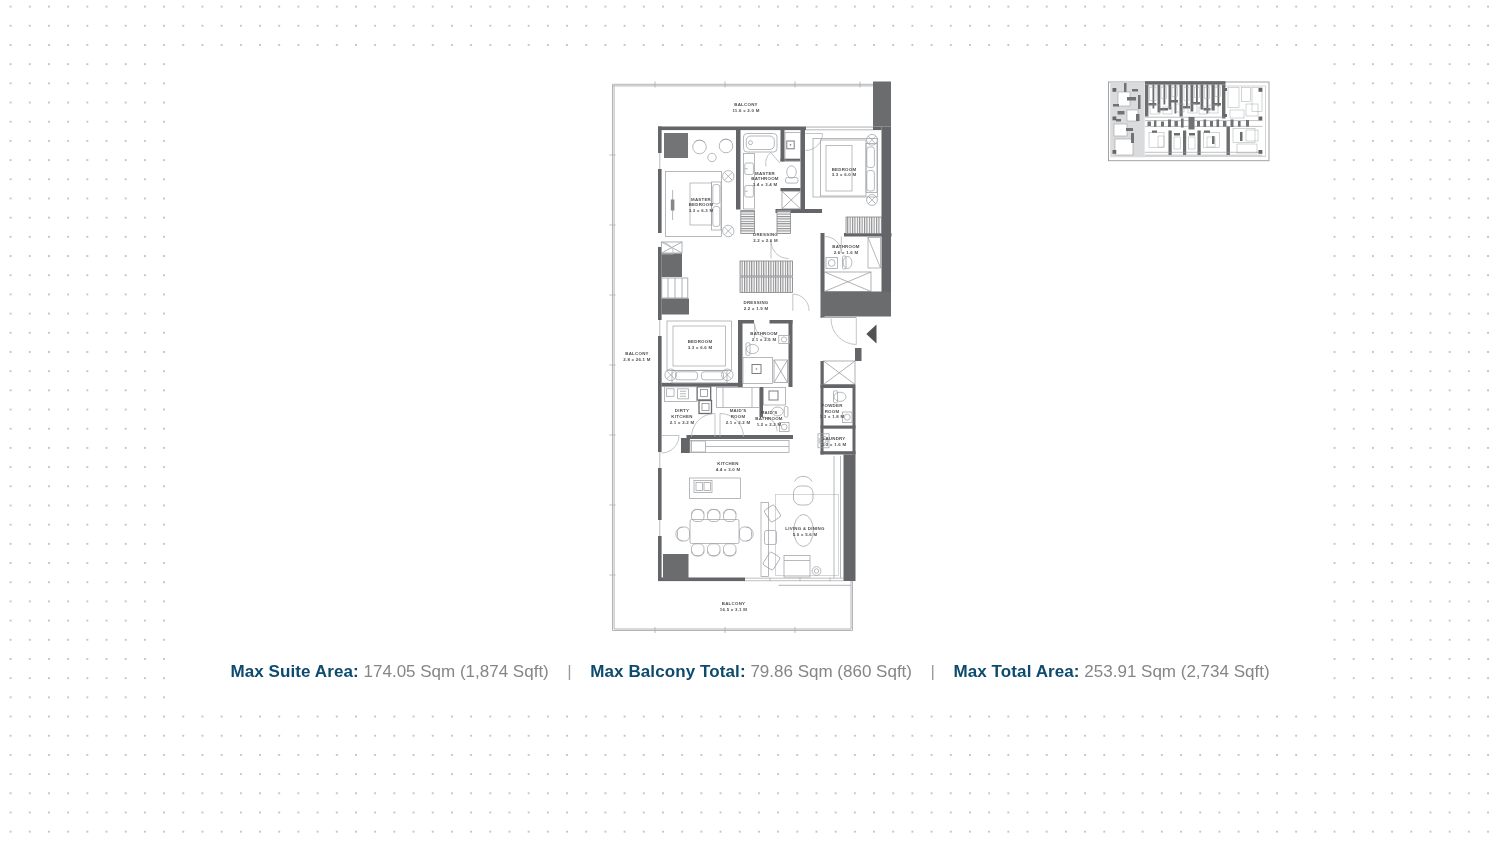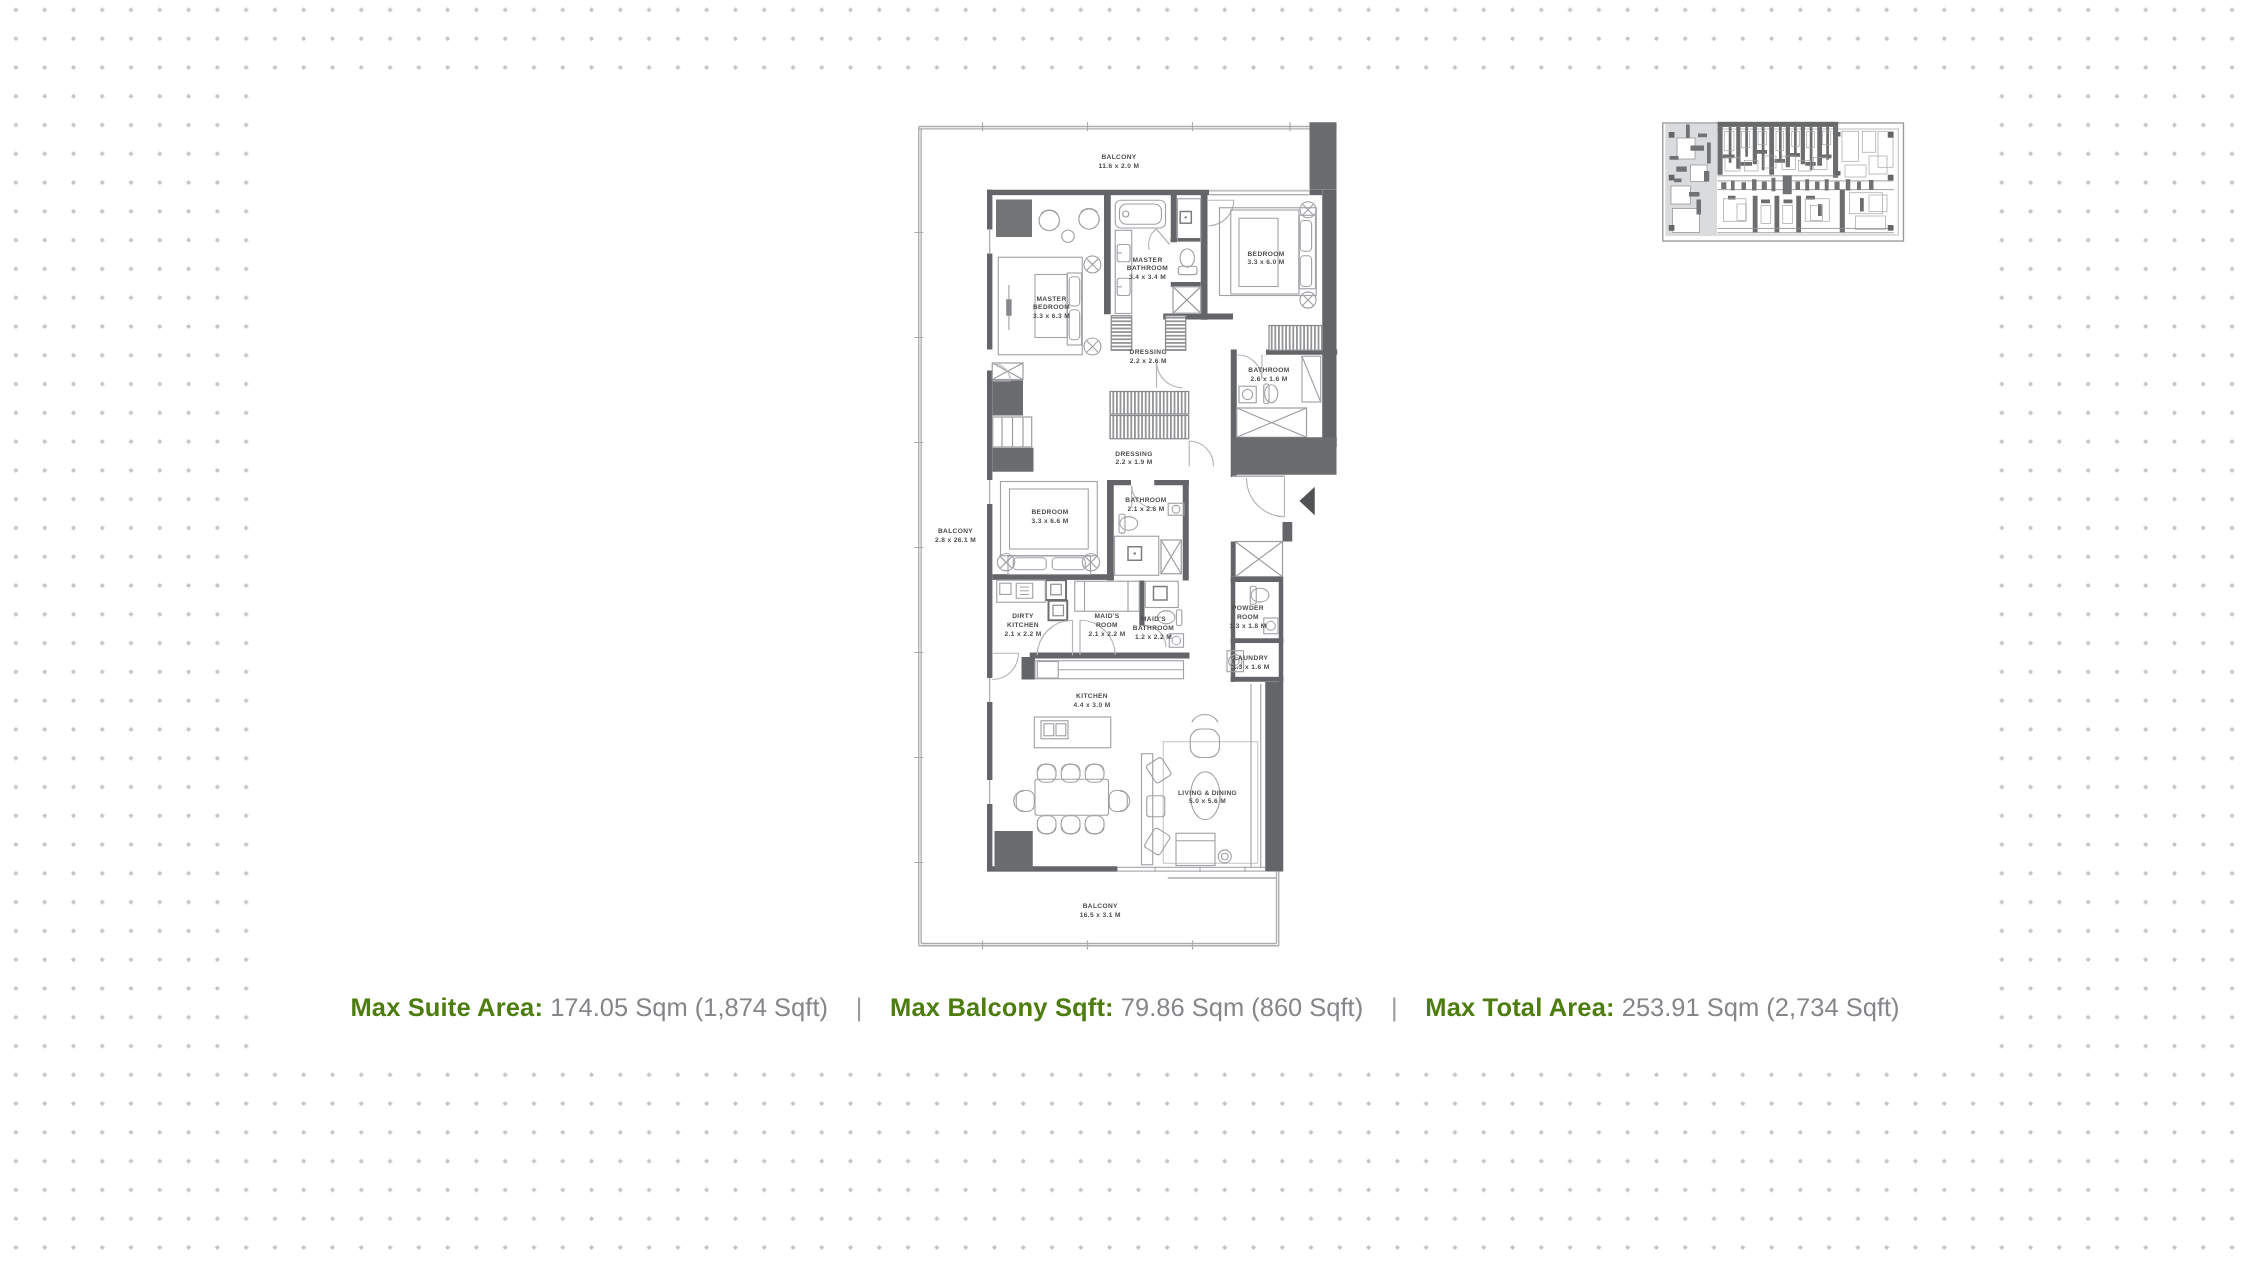--- a/index.html
+++ b/index.html
@@ -2,21 +2,21 @@
 <html><head>
 <meta charset="utf-8">
 <style>
 html,body{margin:0;padding:0}
 body{width:1500px;height:842px;position:relative;background:#fff;font-family:"Liberation Sans",sans-serif;overflow:hidden}
 .dots{position:absolute;left:0;top:0;width:1500px;height:842px;
 background-image:radial-gradient(circle,#c5c5c7 1.3px,rgba(255,255,255,0) 1.5px);
 background-size:19.2px 19.2px;background-position:1px -3px}
 .panel{position:absolute;left:178px;top:50px;width:1140px;height:662px;background:#fff}
 .info{position:absolute;left:0;top:662px;width:1500px;text-align:center;font-size:17px;color:#85868a;letter-spacing:0px;white-space:nowrap}
-.info b{color:#4d7c0f;font-weight:bold;letter-spacing:0.1px}
+.info b{color:#0c4a6e;font-weight:bold;letter-spacing:0.1px}
 .info .sep{display:inline-block;margin:0 18.5px;color:#9a9b9e}
 </style>
 </head>
 <body>
 
 <div class="dots"></div>
 
 <div class="panel"></div>
 <svg width="1500" height="842" viewBox="0 0 1500 842" style="position:absolute;left:0;top:0">
 <defs>
@@ -573,13 +573,13 @@
         <rect x="1112.5" y="150" width="3.8" height="3.8"></rect>
         <rect x="1258.5" y="88" width="3.8" height="3.8"></rect>
         <rect x="1258.5" y="150" width="3.8" height="3.8"></rect>
         <rect x="1258.5" y="116.5" width="3.8" height="3.8"></rect>
         <rect x="1224" y="88" width="3" height="3"></rect>
         <rect x="1224" y="114" width="3" height="3"></rect>
 </g>
 </g>
 </svg>
 
-<div class="info"><b>Max Suite Area:</b>&nbsp;174.05 Sqm (1,874 Sqft)<span class="sep">|</span><b>Max Balcony Sqft:</b>&nbsp;79.86 Sqm (860 Sqft)<span class="sep">|</span><b>Max Total Area:</b>&nbsp;253.91 Sqm (2,734 Sqft)</div>
+<div class="info"><b>Max Suite Area:</b>&nbsp;174.05 Sqm (1,874 Sqft)<span class="sep">|</span><b>Max Balcony Total:</b>&nbsp;79.86 Sqm (860 Sqft)<span class="sep">|</span><b>Max Total Area:</b>&nbsp;253.91 Sqm (2,734 Sqft)</div>
 
 </body></html>

